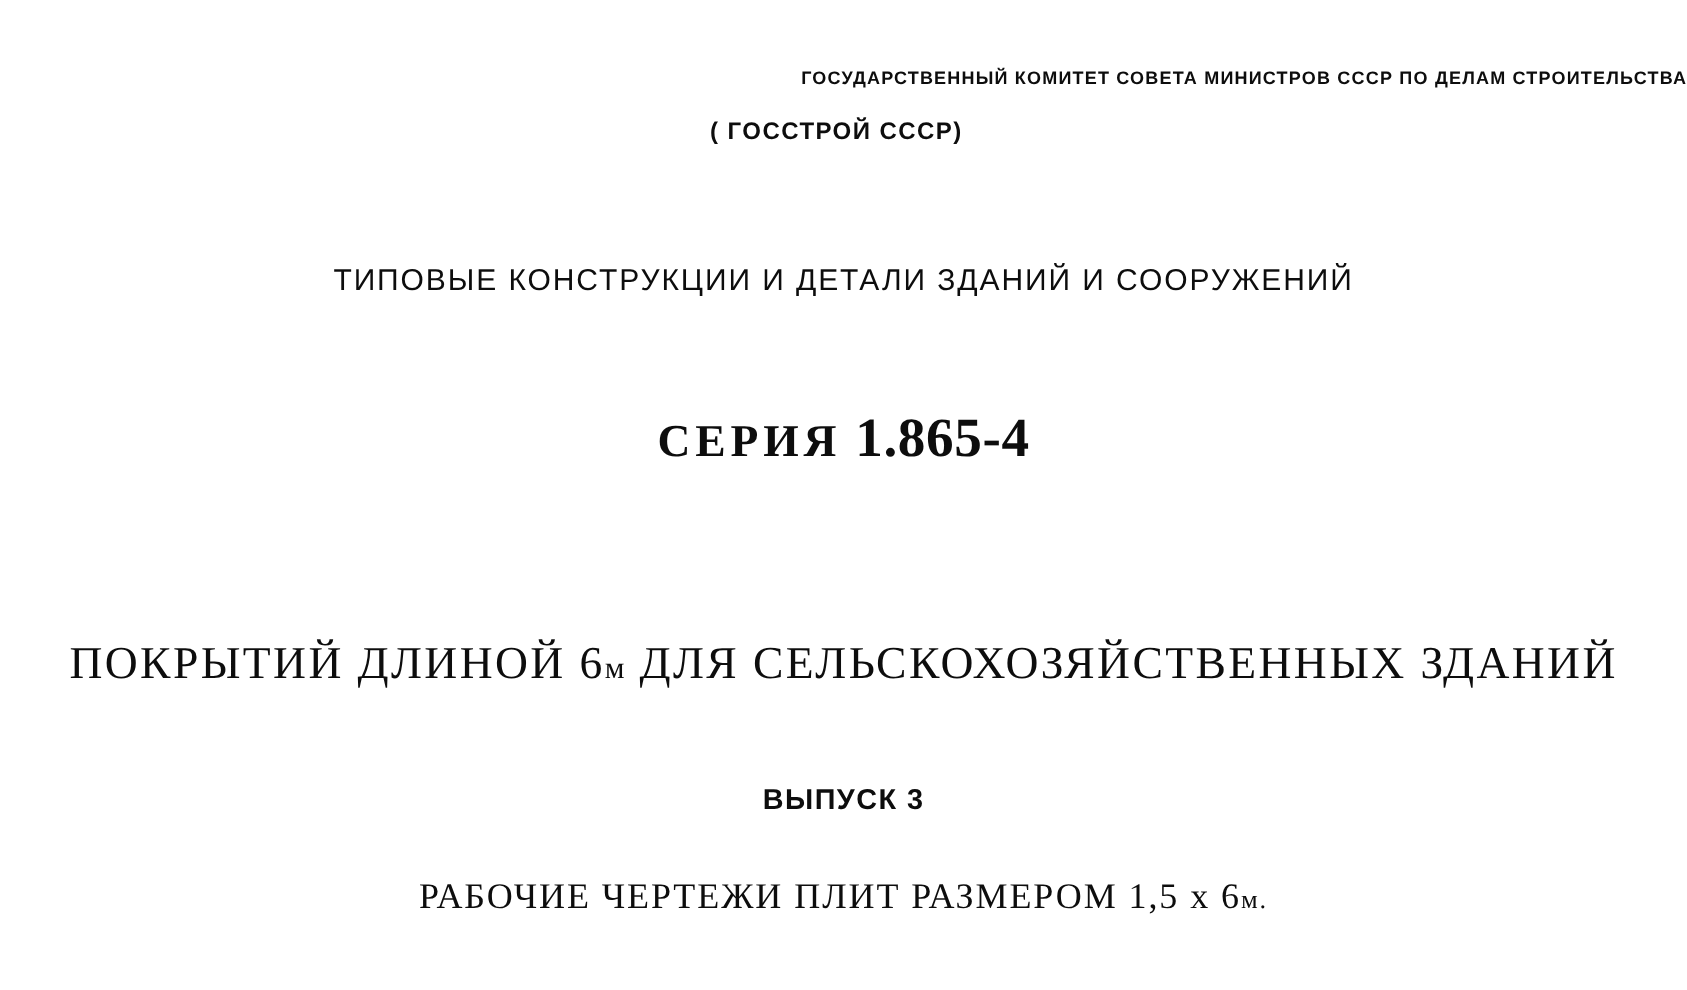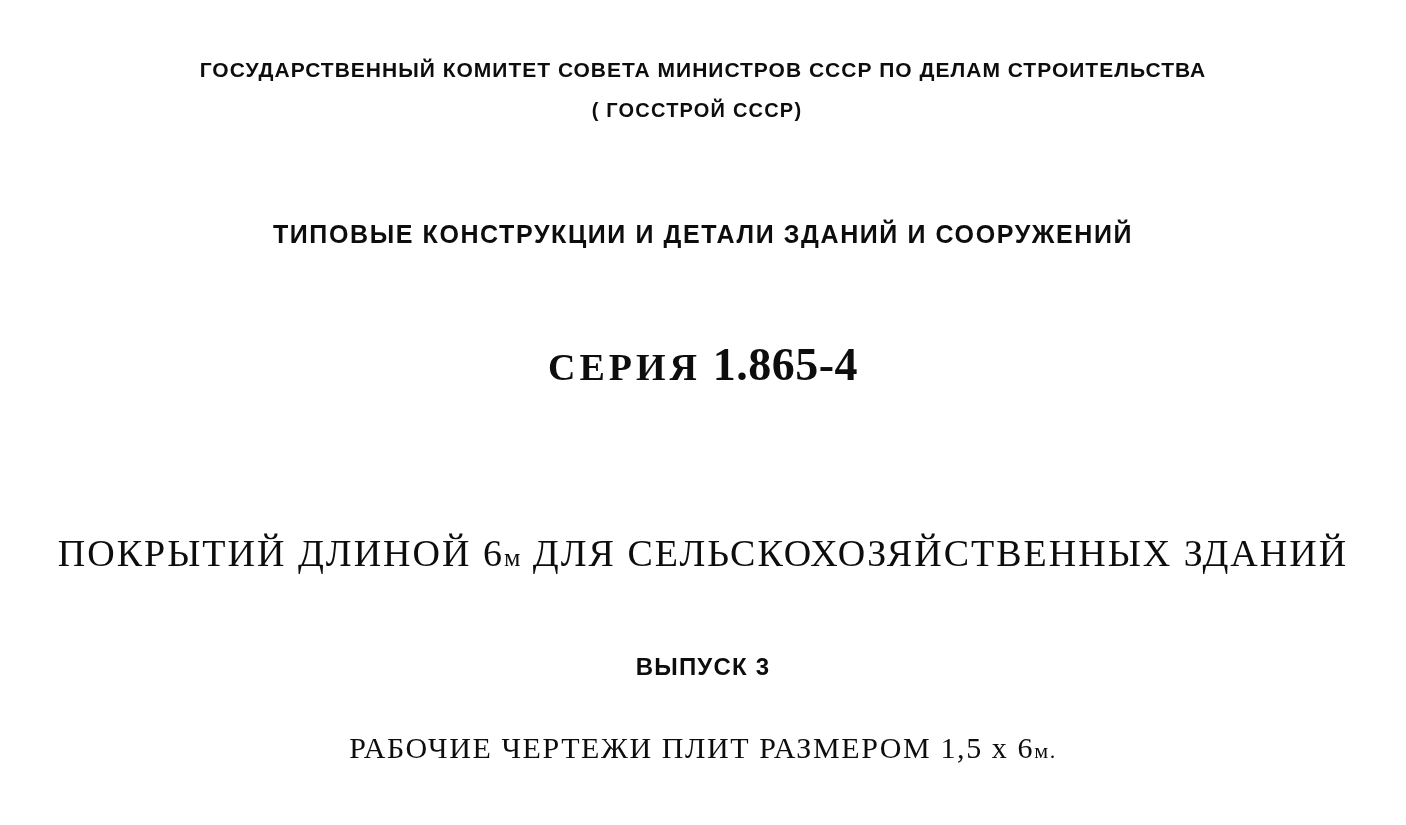--- a/index.html
+++ b/index.html
@@ -24,43 +24,44 @@
     text-align: center;
     white-space: nowrap;
   }
 
   
   .authority-1 {
     position: absolute;
     top: 58px;
     left: 0;
     right: 0;
-    font-size: 21px;
+    font-size: 15px;
     font-weight: bold;
     letter-spacing: 1.0px;
     line-height: 1.1;
+    text-align: right;
   }
   .authority-2 {
     position: absolute;
     top: 99px;
     left: 0;
     right: 12px;
     font-size: 20px;
     font-weight: bold;
     letter-spacing: 1.2px;
   }
 
   
   .collection {
     position: absolute;
     top: 220px;
     left: 0;
     right: 0;
     font-size: 25px;
-    font-weight: bold;
+    font-weight: normal;
     letter-spacing: 1.6px;
   }
 
   
   .series {
     position: absolute;
     top: 338px;
     left: 0;
     right: 0;
     font-family: "Liberation Serif", serif;

